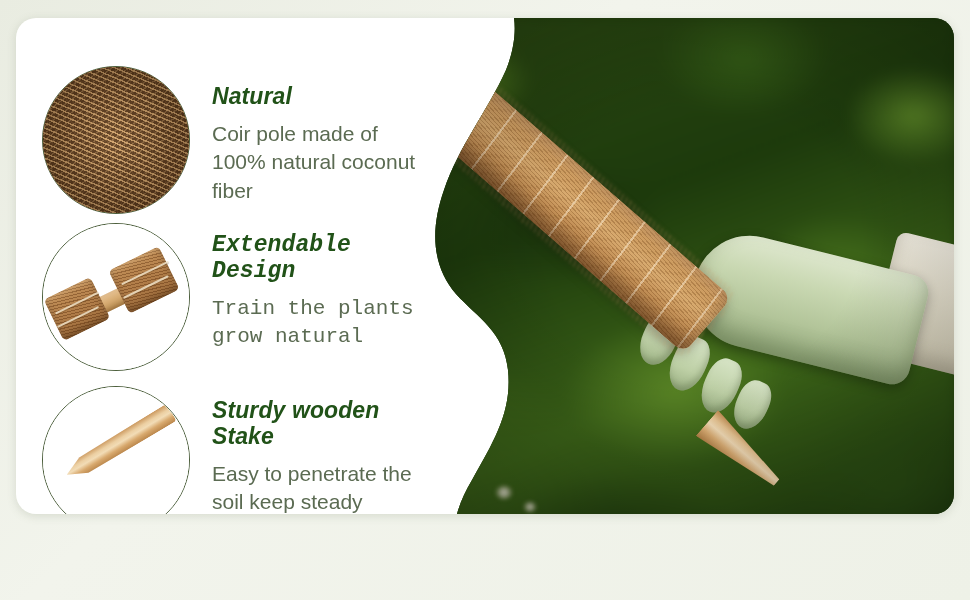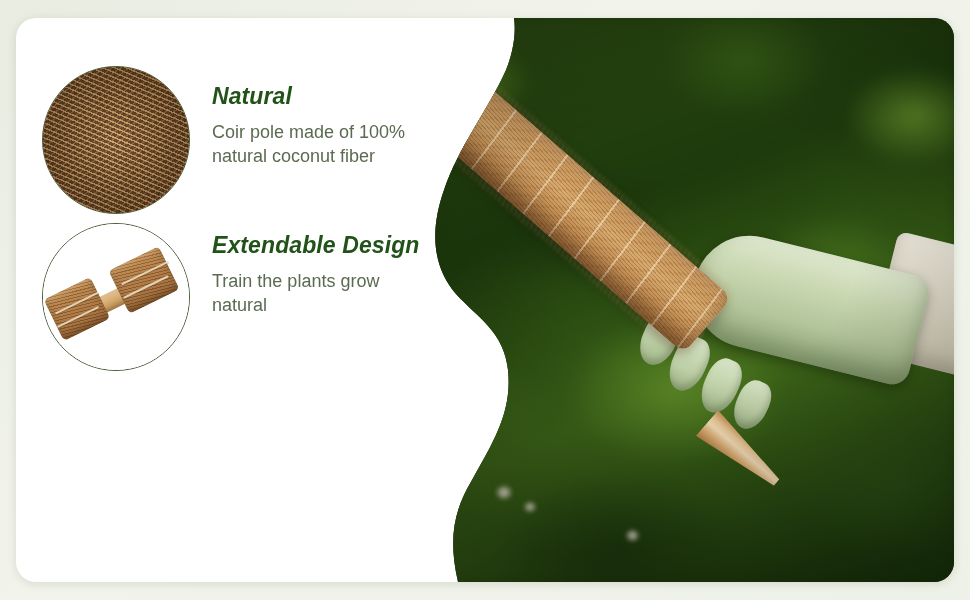--- a/index.html
+++ b/index.html
@@ -16,21 +16,21 @@
     height: 600px;
     background: linear-gradient(135deg, #e9ece1 0%, #f2f4ec 40%, #eef1e7 100%);
     box-sizing: border-box;
   }
   
   .card {
     position: absolute;
     left: 16px;
     top: 18px;
     width: 938px;
-    height: 564px;
+    height: 496px;
     background: #ffffff;
     border-radius: 20px;
     overflow: hidden;
     box-shadow: 0 2px 10px rgba(90,105,80,0.18);
   }
 
   
   .features {
     position: absolute;
     left: 0;
@@ -120,33 +120,33 @@
     height: 20px;
     transform: rotate(-31deg);
     transform-origin: left center;
     background: linear-gradient(180deg, #c9955a 0%, #eccfa2 30%, #f2dcb6 48%, #d8a96e 72%, #b9854a 100%);
     clip-path: polygon(0 48%, 16% 6%, 100% 0, 100% 100%, 16% 96%);
     border-radius: 0 4px 4px 0;
   }
 
   
   .ftext { margin-left: 22px; padding-top: 18px; }
-  .feature-2 .ftext { padding-top: 10px; }
+  .feature-2 .ftext { padding-top: 10px; font-family: Liberation Mono, monospace; }
   .feature-3 .ftext { padding-top: 12px; }
   .ftitle {
     font-size: 23px;
     font-weight: bold;
     font-style: italic;
     color: #215218;
     line-height: 1.12;
     margin: 0 0 10px 0;
     letter-spacing: .1px;
   }
   .fdesc {
-    font-size: 18px;
+    font-size: 21px;
     color: #5b6b52;
     line-height: 1.36;
     margin: 0;
     max-width: 205px;
   }
 
   
   .photo {
     position: absolute;
     left: 380px;
@@ -293,20 +293,31 @@
             <div class="twine" style="left:76px; top:48px; width:52px; transform:rotate(-26deg);"></div>
             <div class="twine" style="left:78px; top:62px; width:50px; transform:rotate(-26deg);"></div>
           </div>
         </div>
         <div class="ftext">
           <p class="ftitle">Extendable Design</p>
           <p class="fdesc">Train the plants grow natural</p>
         </div>
       </div>
 
+      <div class="feature feature-3">
+        <div class="circle">
+          <div class="stake-scene">
+            <div class="stake-body"></div>
+          </div>
+        </div>
+        <div class="ftext">
+          <p class="ftitle">Sturdy wooden Stake</p>
+          <p class="fdesc">Easy to penetrate the soil keep steady</p>
+        </div>
+      </div>
 
     </div>
 
     <div class="photo">
       <div class="foliage"></div>
       <div class="flower flower-1"></div>
       <div class="flower flower-2"></div>
       <div class="flower flower-3"></div>
 
       <div class="cuff"></div>

